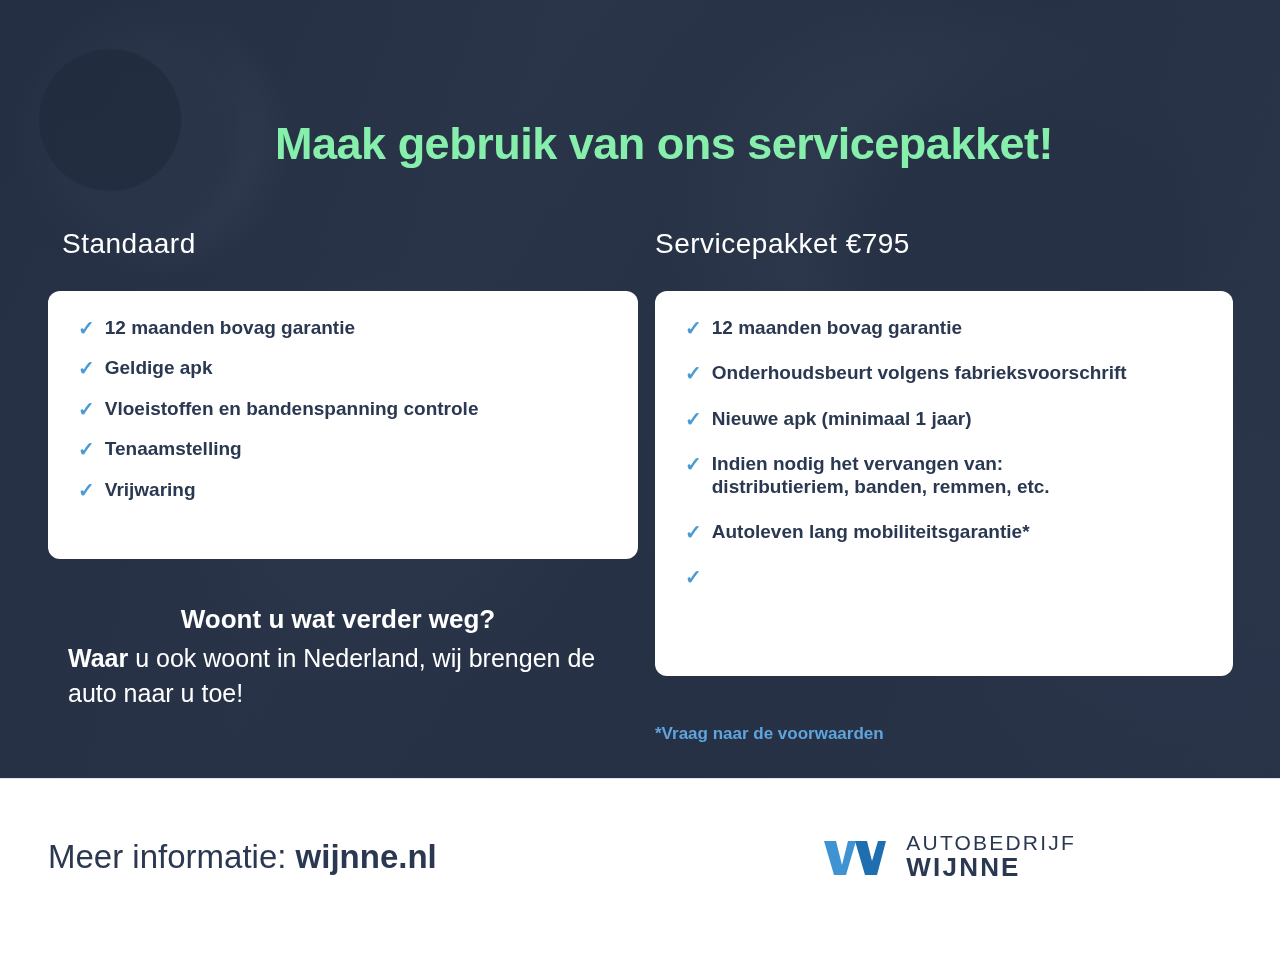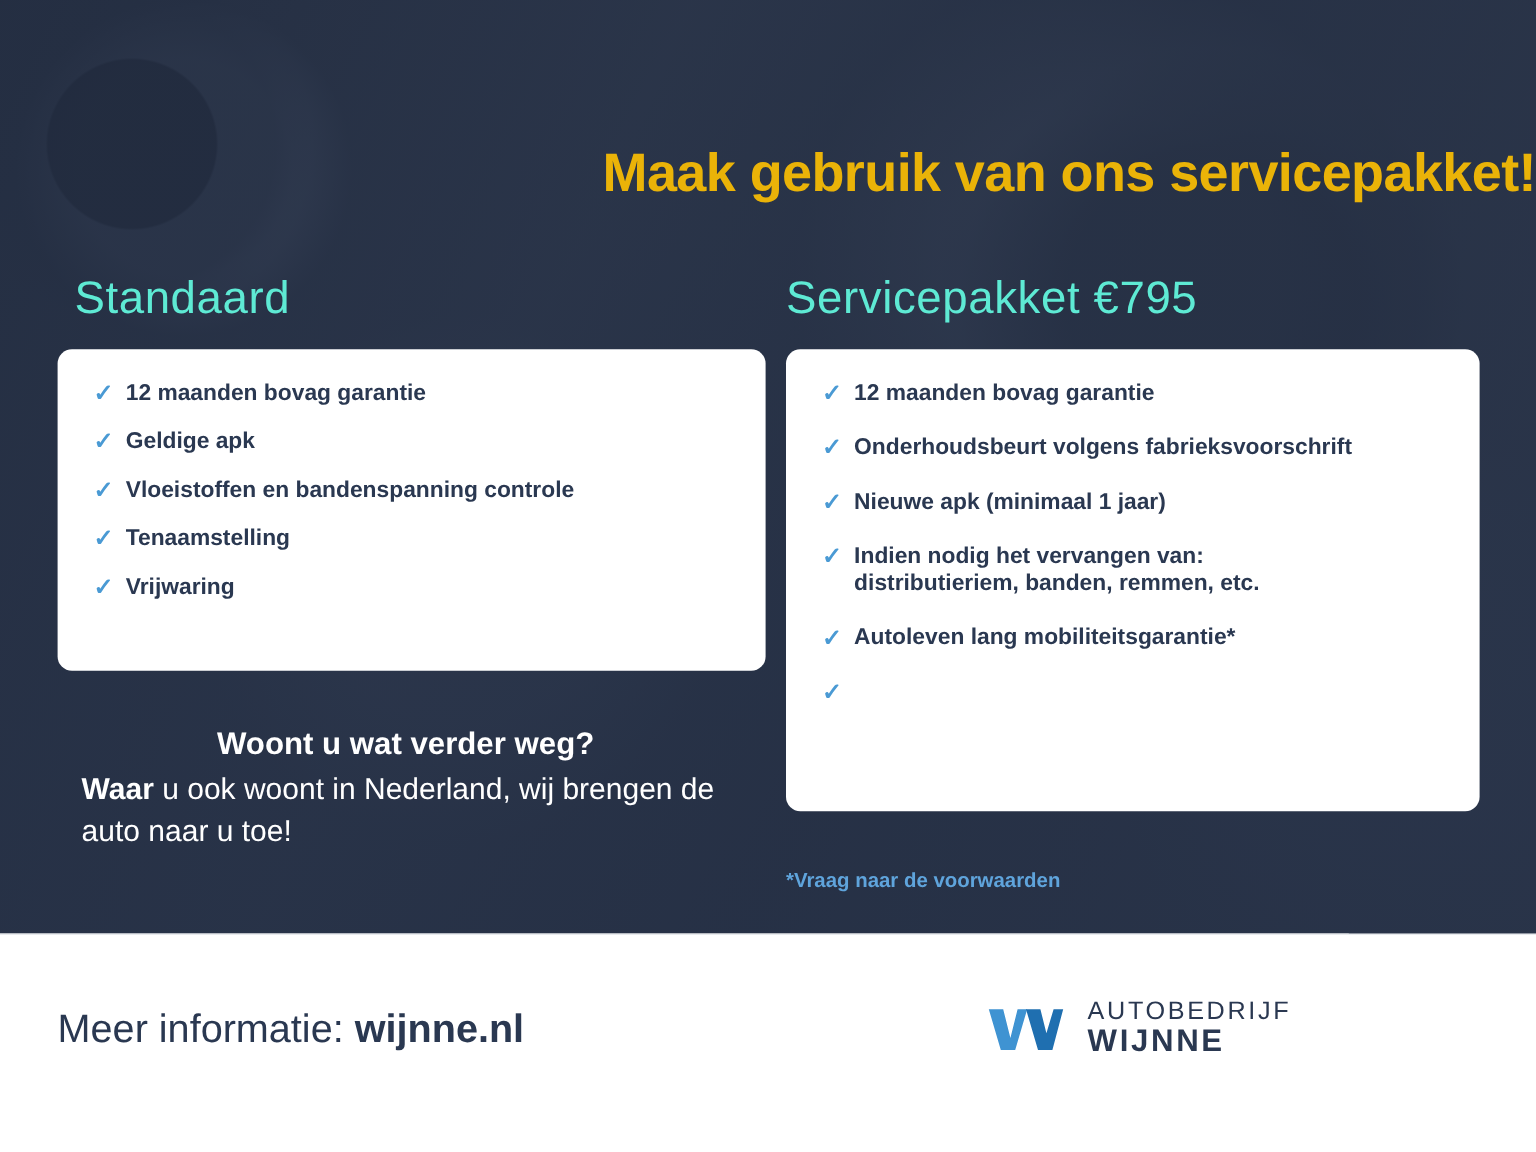--- a/index.html
+++ b/index.html
@@ -62,33 +62,33 @@
   .hero-inner {
     position: absolute;
     inset: 0;
     padding: 0 48px;
   }
 
   .headline {
     position: absolute;
     left: 0; right: 0;
     top: 118px;
-    text-align: right;
-    color: #eab308;
+    text-align: center;
+    color: #86efac;
     font-size: 45px;
     font-weight: bold;
     letter-spacing: -0.5px;
     margin-left: 48px;
   }
 
   
   .col-title {
     position: absolute;
-    color: #5eead4;
-    font-size: 38px;
+    color: #ffffff;
+    font-size: 28px;
     font-weight: 300;
     letter-spacing: 0.5px;
   }
   #title-left  { left: 62px;  top: 228px; }
   #title-right { left: 655px; top: 228px; }
 
   
   .card {
     position: absolute;
     background: #ffffff;

